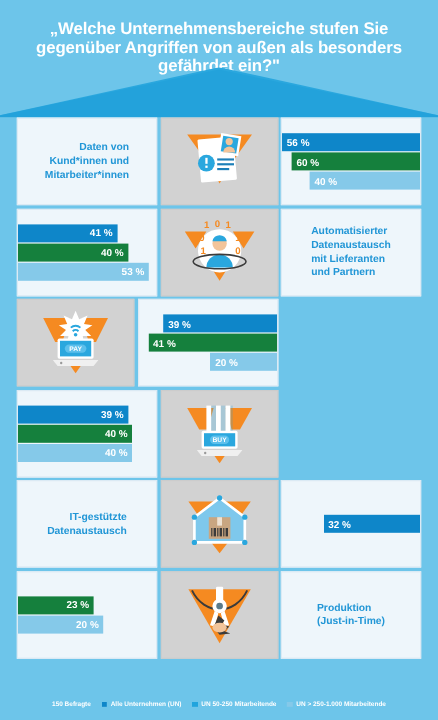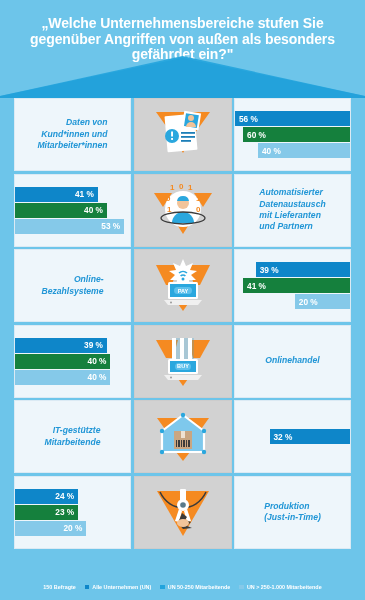--- a/index.html
+++ b/index.html
@@ -65,21 +65,20 @@
     width: 117px;
     display: flex; flex-direction: column; justify-content: center;
   }
   .label-text {
     color: #2196d6;
     font-size: 8.6px;
     font-weight: bold;
     line-height: 11.4px;
     text-align: center;
     white-space: pre-line;
-    font-style: italic;
   }
 
   
   .align-right .label-text { text-align: right; }
   .align-left  .label-text { text-align: left; }
 
   
   .bars { width: 100%; display: flex; flex-direction: column; gap: 1px; }
   .bar {
     height: 15px;
@@ -218,24 +217,20 @@
           </div>
         </div>
         <div class="cell cell-label align-left">
           <div class="label-text">Automatisierter
 Datenaustausch
 mit Lieferanten
 und Partnern</div>
         </div>
       </div>
       <div class="row">
-        <div class="cell cell-label align-right">
-          <div class="label-text">Online-
-Bezahlsysteme</div>
-        </div>
         <div class="cell cell-icon">
           <div class="iconwrap">
             <svg width="62" height="58" viewBox="0 0 62 58">
               <polygon points="4,8 26,8 20,28 14,28" fill="#f58a21"></polygon>
               <polygon points="36,8 58,8 48,28 42,28" fill="#f58a21"></polygon>
               <polygon points="24,44 38,44 31,54" fill="#f58a21"></polygon>
               <polygon points="31,2 34,9 41,6 38,13 45,14 39,18 44,23 37,23 38,30 31,26 24,30 25,23 18,23 23,18 17,14 24,13 21,6 28,9" fill="#ffffff"></polygon>
               <path d="M27 16a6 6 0 0 1 8 0" stroke="#2aa7de" stroke-width="1.6" fill="none"></path>
               <path d="M28.6 19a3.4 3.4 0 0 1 4.8 0" stroke="#2aa7de" stroke-width="1.6" fill="none"></path>
               <circle cx="31" cy="22" r="1.5" fill="#2aa7de"></circle>
@@ -292,28 +287,25 @@
               </g>
               <rect x="16" y="27" width="30" height="15" rx="1.5" fill="#ffffff"></rect>
               <rect x="18" y="29" width="26" height="11" fill="#2aa7de"></rect>
               <rect x="23" y="31" width="16" height="7" rx="3.5" fill="#5cc0ec"></rect>
               <text x="31" y="36.4" text-anchor="middle" fill="#ffffff" font-family="Liberation Sans" font-size="5.6" font-weight="bold">BUY</text>
               <polygon points="12,43 50,43 46,48 16,48" fill="#f0f0f0"></polygon>
               <circle cx="19" cy="45.5" r="1" fill="#9a9a9a"></circle>
             </svg>
           </div>
         </div>
-        <div class="cell cell-label align-left">
-          <div class="label-text">Onlinehandel</div>
-        </div>
       </div>
       <div class="row">
         <div class="cell cell-label align-right">
           <div class="label-text">IT-gestützte
-Mitarbeitende</div>
+Datenaustausch</div>
         </div>
         <div class="cell cell-icon">
           <div class="iconwrap">
             <svg width="62" height="58" viewBox="0 0 62 58">
               <polygon points="5,10 26,10 15,24" fill="#f58a21"></polygon>
               <polygon points="36,10 57,10 47,24" fill="#f58a21"></polygon>
               <polygon points="24,44 38,44 31,53" fill="#f58a21"></polygon>
               <polygon points="31,7 52,23 52,44 10,44 10,23" fill="#7ec8ec" stroke="#ffffff" stroke-width="2.2" stroke-linejoin="round"></polygon>
               <circle cx="31" cy="7" r="2.2" fill="#2aa7de"></circle>
               <circle cx="10" cy="23" r="2.2" fill="#2aa7de"></circle>
@@ -337,23 +329,20 @@
           <div class="bars from-right">
             <div class="bar s0" style="width: 70%;">
               <span>32 %</span>
             </div>
           </div>
         </div>
       </div>
       <div class="row">
         <div class="cell cell-bars">
           <div class="bars from-left">
-            <div class="bar s0" style="width: 55%;">
-              <span>24 %</span>
-            </div>
             <div class="bar s1" style="width: 55%;">
               <span>23 %</span>
             </div>
             <div class="bar s2" style="width: 62%;">
               <span>20 %</span>
             </div>
           </div>
         </div>
         <div class="cell cell-icon">
           <div class="iconwrap">

